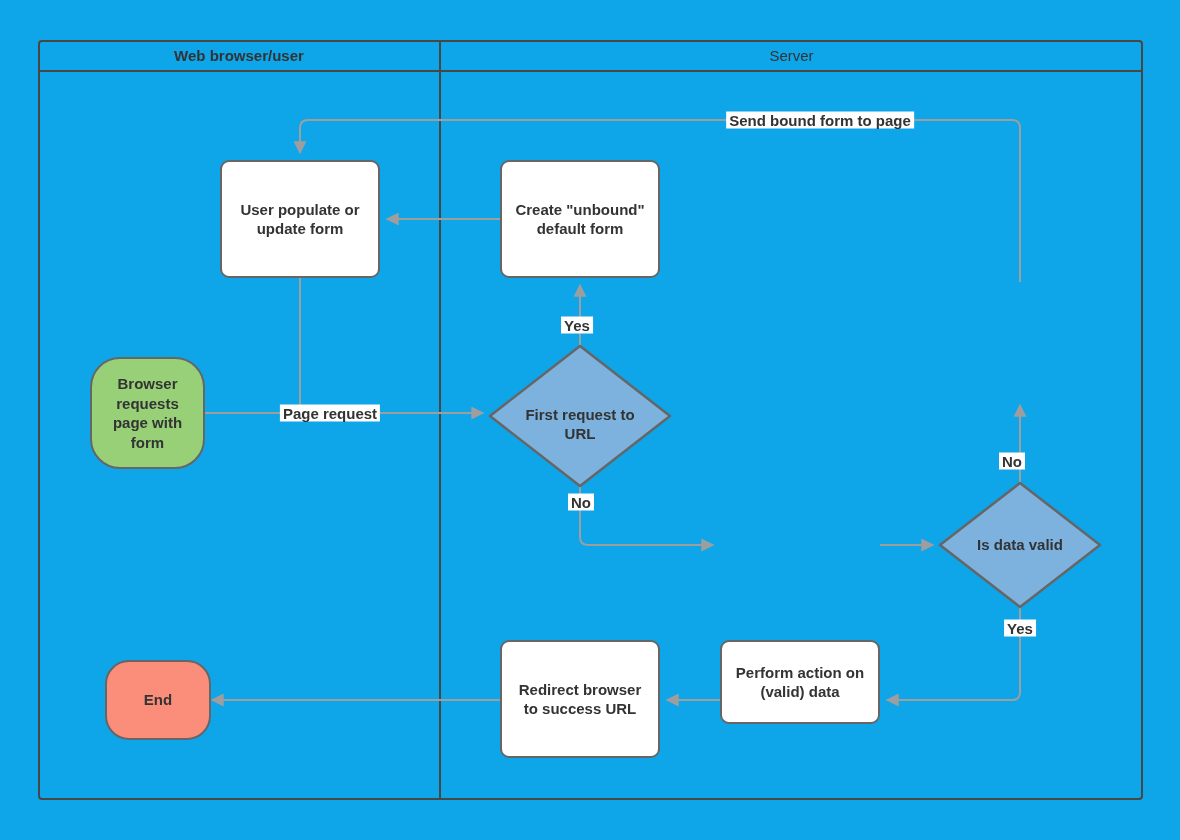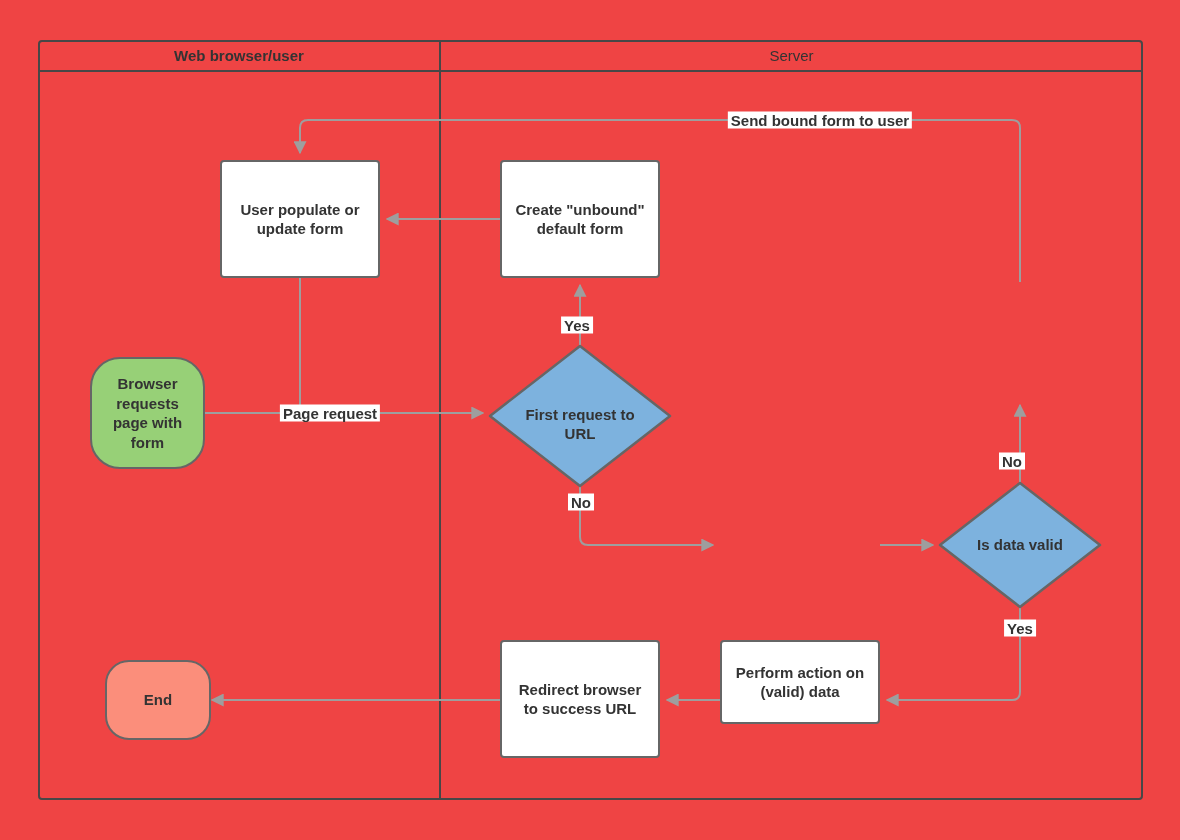--- a/index.html
+++ b/index.html
@@ -1,37 +1,37 @@
 <!DOCTYPE html>
 <html><head>
 <meta charset="utf-8">
 <style>
   html,body{margin:0;padding:0;background:#ffffff;}
   body{width:1180px;height:840px;font-family:"Liberation Sans",sans-serif;}
-  .canvas{position:relative;width:1180px;height:840px;background:#ef4444;overflow:hidden;}
+  .canvas{position:relative;width:1180px;height:840px;background:#0ea5e9;overflow:hidden;}
 
   
   .pool{position:absolute;left:38px;top:40px;width:1105px;height:760px;
         border:2px solid #474747;border-radius:4px;box-sizing:border-box;}
   .header-sep{position:absolute;left:38px;top:70px;width:1105px;height:0;
         border-top:2px solid #474747;}
   .lane-divider{position:absolute;left:439px;top:40px;height:760px;width:0;
         border-left:2px solid #474747;}
   .lane-label{position:absolute;top:47px;font-size:15px;color:#333;text-align:center;}
   .lane-label.browser{left:38px;width:402px;font-weight:bold;}
   .lane-label.server{left:440px;width:703px;font-weight:normal;}
 
   
   svg.wires{position:absolute;left:0;top:0;width:1180px;height:840px;}
   .wire{fill:none;stroke:#9e9e9e;stroke-width:2;}
   .diamond{stroke:#666;stroke-width:2.5;stroke-linejoin:round;}
 
   
   .node{position:absolute;box-sizing:border-box;background:#fff;
-        border:2px solid #666;border-radius:4px;
+        border:2px solid #666;border-radius:9px;
         display:flex;align-items:center;justify-content:center;
         text-align:center;font-weight:bold;font-size:15px;color:#333;
         line-height:1.3;padding:4px 8px;}
   .node.start{background:#97D077;border-radius:30px;padding:4px 10px;}
   .node.terminal{background:#FB8E7B;border-radius:24px;}
 
   #n-user-populate{left:220px;top:160px;width:160px;height:118px;}
   #n-create-unbound{left:500px;top:160px;width:160px;height:118px;}
   #n-browser-requests{left:90px;top:357px;width:115px;height:112px;}
   #n-create-form-errors{left:940px;top:282px;width:160px;height:116px;}
@@ -104,20 +104,20 @@
   <div class="node" id="n-user-populate">User populate or update form</div>
   <div class="node" id="n-create-unbound">Create "unbound" default form</div>
   <div class="node start" id="n-browser-requests">Browser requests page with form</div>
   <div class="node" id="n-perform-action">Perform action on (valid) data</div>
   <div class="node" id="n-redirect-browser">Redirect browser to success URL</div>
   <div class="node terminal" id="n-end">End</div>
 
   <div class="diamond-label" id="dl-first-request">First request to URL</div>
   <div class="diamond-label" id="dl-is-data-valid">Is data valid</div>
 
-  <div class="edge-label" id="el-send-bound">Send bound form to user</div>
+  <div class="edge-label" id="el-send-bound">Send bound form to page</div>
   <div class="edge-label" id="el-page-request">Page request</div>
   <div class="edge-label" id="el-first-yes">Yes</div>
   <div class="edge-label" id="el-first-no">No</div>
   <div class="edge-label" id="el-valid-no">No</div>
   <div class="edge-label" id="el-valid-yes">Yes</div>
 
 </div>
 
 </body></html>

